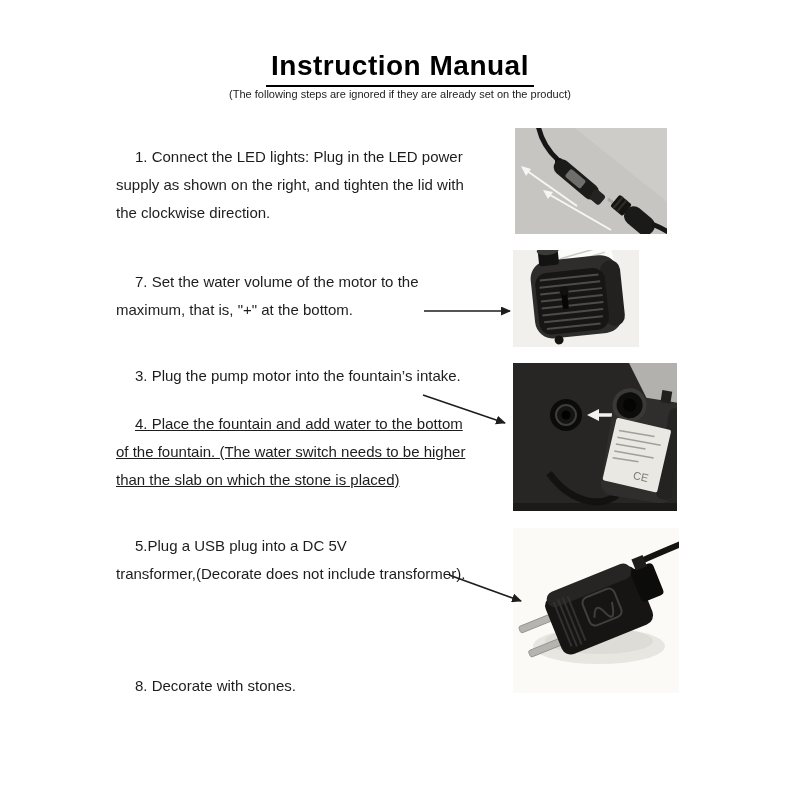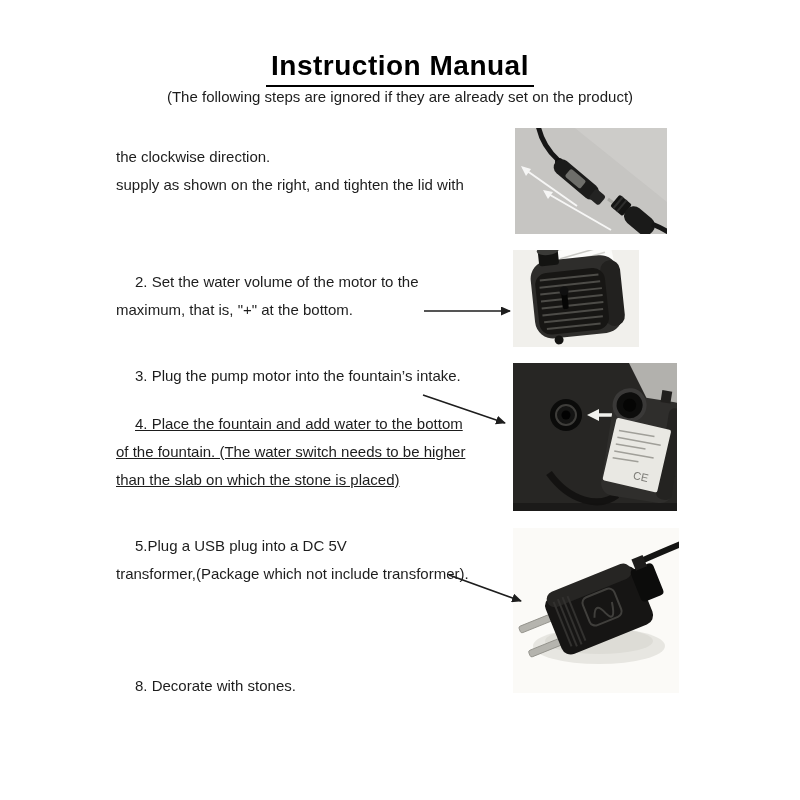--- a/index.html
+++ b/index.html
@@ -7,21 +7,21 @@
     position:relative; width:800px; height:800px; background:#ffffff;
     font-family:"Liberation Sans", sans-serif; color:#1d1d1d; overflow:hidden;
   }
   .title-wrap { position:absolute; top:46px; left:0; width:100%; text-align:center; margin:0; }
   .title-wrap .title {
     display:inline-block; font-size:28px; font-weight:bold; color:#000;
     border-bottom:2.5px solid #000; padding:0 5px 3px 5px; letter-spacing:0.5px;
   }
   .subtitle {
     position:absolute; top:88px; left:0; width:100%; text-align:center; margin:0;
-    font-size:15px; color:#1c1c1c;
+    font-size:11px; color:#1c1c1c;
   }
   .step { position:absolute; left:116px; font-size:15px; line-height:28px; }
   .step .ln { white-space:nowrap; }
   .step .ind { padding-left:19px; }
   #step1 { top:143px; }
   #step2 { top:268px; }
   #step3 { top:362px; }
   #step4 { top:410px;text-decoration:underline; }
   #step5 { top:532px; }
   #step6 { top:603px; }
@@ -37,42 +37,43 @@
 </head>
 <body>
 
 <div class="page">
 
   <h1 class="title-wrap"><span class="title">Instruction Manual</span></h1>
 
   <p class="subtitle">(The following steps are ignored if they are already set on the product)</p>
 
   <section class="step" id="step1">
+    <div class="ln ind">1. Connect the LED lights: Plug in the LED power</div>
+    <div class="ln">supply as shown on the right, and tighten the lid with</div>
     <div class="ln">the clockwise direction.</div>
-    <div class="ln">supply as shown on the right, and tighten the lid with</div>
   </section>
 
   <section class="step" id="step2">
-    <div class="ln ind">2. Set the water volume of the motor to the</div>
+    <div class="ln ind">7. Set the water volume of the motor to the</div>
     <div class="ln">maximum, that is, "+" at the bottom.</div>
   </section>
 
   <section class="step" id="step3">
     <div class="ln ind">3. Plug the pump motor into the fountain’s intake.</div>
   </section>
 
   <section class="step" id="step4">
     <div class="ln ind">4. Place the fountain and add water to the bottom</div>
     <div class="ln">of the fountain. (The water switch needs to be higher</div>
     <div class="ln">than the slab on which the stone is placed)</div>
   </section>
 
   <section class="step" id="step5">
     <div class="ln ind">5.Plug a USB plug into a DC 5V</div>
-    <div class="ln">transformer,(Package which not include transformer).</div>
+    <div class="ln">transformer,(Decorate does not include transformer).</div>
   </section>
 
 
   <section class="step" id="step7">
     <div class="ln ind">8. Decorate with stones.</div>
   </section>
 
   <figure class="photo" id="photo1">
     <svg viewBox="0 0 152 106">
       <rect width="152" height="106" fill="#c6c5c2"></rect>

